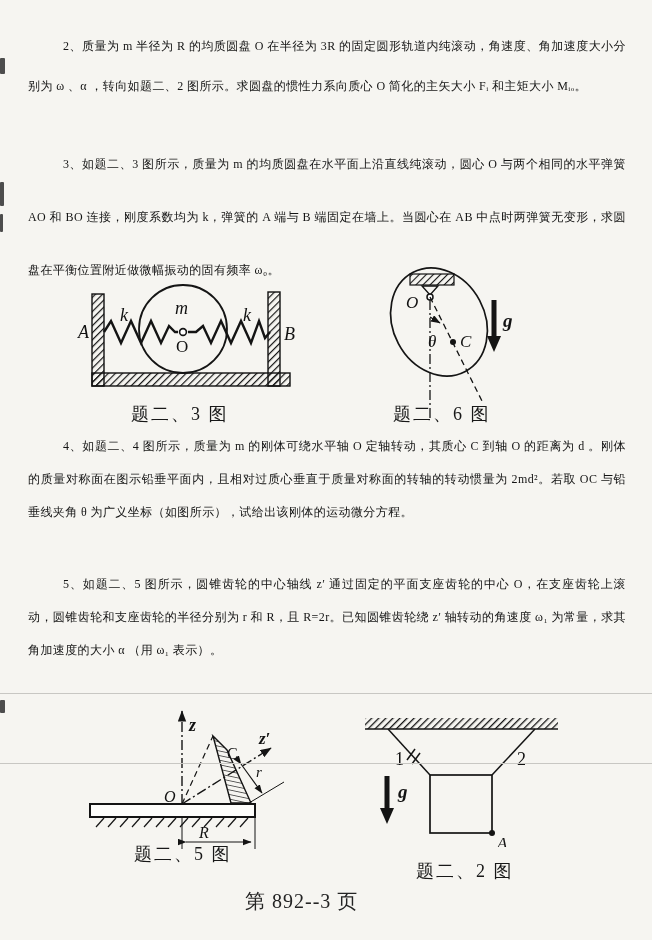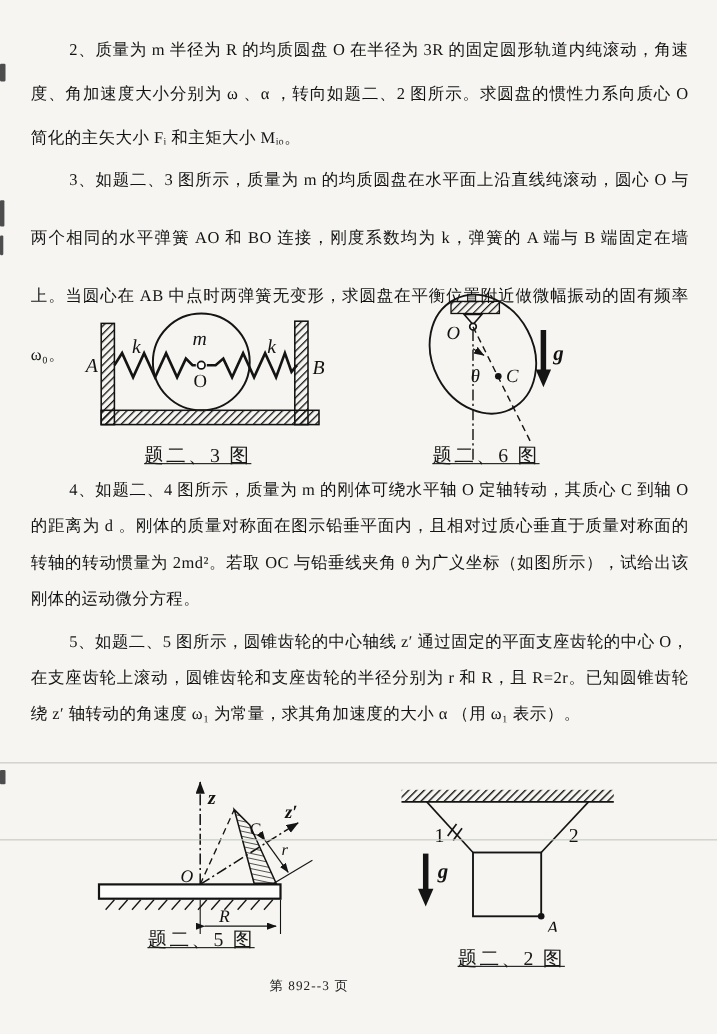--- a/index.html
+++ b/index.html
@@ -3,33 +3,32 @@
 <meta charset="utf-8">
 <style>
   html,body{margin:0;padding:0;}
   body{
     width:652px;height:940px;position:relative;overflow:hidden;
     background:#f6f5f1;color:#151515;
     font-family:"Liberation Serif","DejaVu Serif",serif;
   }
   .para{
     position:absolute;left:28px;width:598px;margin:0;
-    font-size:15px;text-align:justify;text-indent:35px;
+    font-size:12px;text-align:justify;text-indent:35px;
     color:#141414;letter-spacing:.4px;
   }
   .lh40{line-height:40px}
   .lh39{line-height:53px}
   .lh33{line-height:33px}
   .caption{
     position:absolute;font-size:18px;letter-spacing:2px;color:#181818;
     white-space:nowrap;
-    text-decoration:underline;
   }
   .footer{
-    position:absolute;font-size:12px;letter-spacing:1px;color:#242424;
+    position:absolute;font-size:20px;letter-spacing:1px;color:#242424;
     white-space:nowrap;
   }
   .figure{position:absolute;}
   .fold{position:absolute;left:0;width:652px;height:1px;background:#c8c7c3;}
   .speck{position:absolute;background:#4d4d4d;border-radius:1px;}
   svg text{
     font-family:"Liberation Serif","DejaVu Serif",serif;
     fill:#121212;
   }
 </style>

